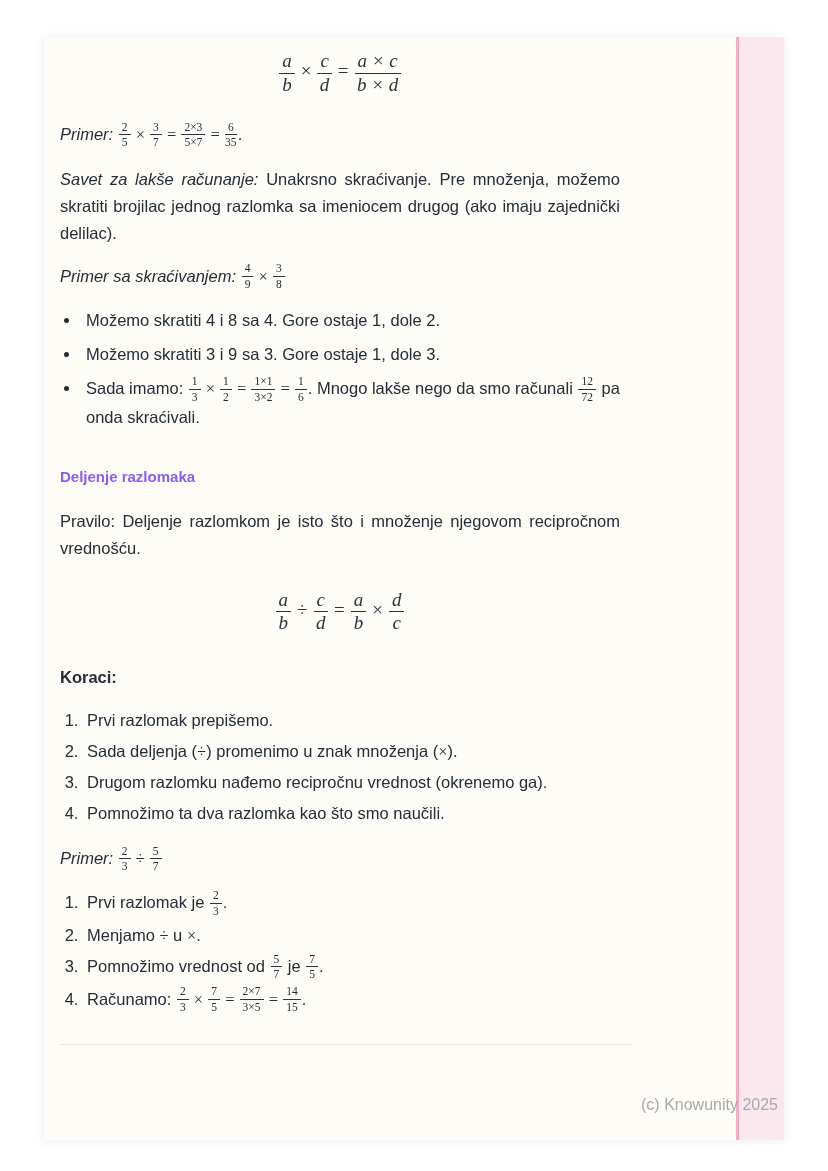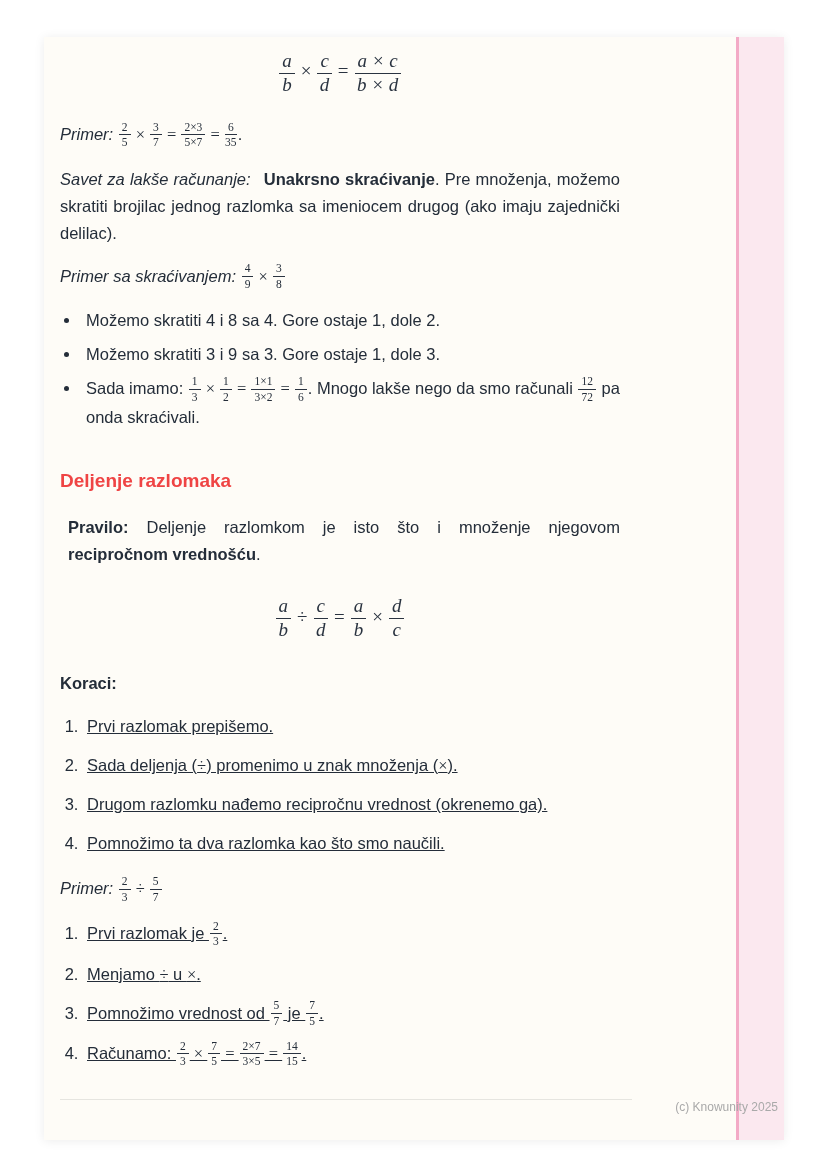--- a/index.html
+++ b/index.html
@@ -34,21 +34,21 @@
     width: 560px;
     padding: 4px 0 0 16px;
     font-size: 16.5px;
     line-height: 1.64;
     color: #242d39;
     z-index: 0;
   }
   p { margin: 16px 0; }
   .just { text-align: justify; }
   .i, .i-label { font-style: italic; text-align: center; }
-  .b { font-weight: 700; margin-left: 8px; }
+  .b { font-weight: 400; }
   .mtxt { font-family: "Liberation Serif", serif; }
   .formula {
     text-align: center;
     font-family: "Liberation Serif", serif;
     font-size: 19px;
     color: #2a3340;
     margin: 10px 0 26px;
   }
   .formula-2 { margin: 28px 0 30px; }
   .formula .mtxt { padding: 0 5px; }
@@ -62,41 +62,41 @@
   }
   .frac .num, .ifrac .num {
     display: block;
     border-bottom: 1.4px solid #2a3340;
     padding: 0 3px 1px;
   }
   .frac .den, .ifrac .den { display: block; padding-top: 1px; }
   .ifrac { font-style: italic; font-size: 19px; }
   .frac { font-size: 11.5px; position: relative; top: -1px; }
   .h2 {
-    color: #ef4444;
-    font-size: 19px;
+    color: #8b5cf6;
+    font-size: 15px;
     font-weight: 700;
     margin: 34px 0 18px;
   }
   ul.bullets { margin: 14px 0 0; padding-left: 21px; }
   ul.bullets li { margin: 7px 0; padding-left: 5px; }
   ol.steps { margin: 14px 0 0; padding-left: 23px; }
-  ol.steps li { margin: 12px 0; padding-left: 4px; text-decoration: underline; }
+  ol.steps li { margin: 4px 0; padding-left: 4px; }
   .bold-line { font-weight: 700; margin-top: 18px; }
   .divider {
     border: none;
     border-top: 1px solid #e6e5e0;
     margin: 30px 0 0;
     width: 572px;
   }
   .watermark {
     position: absolute;
     right: 6px;
     bottom: 26px;
-    font-size: 12px;
+    font-size: 16px;
     color: #a9a9a9;
     z-index: 2;
   }
 </style>
 </head>
 <body>
 
 <div class="page-card">
   <div class="stripe"></div>
 

